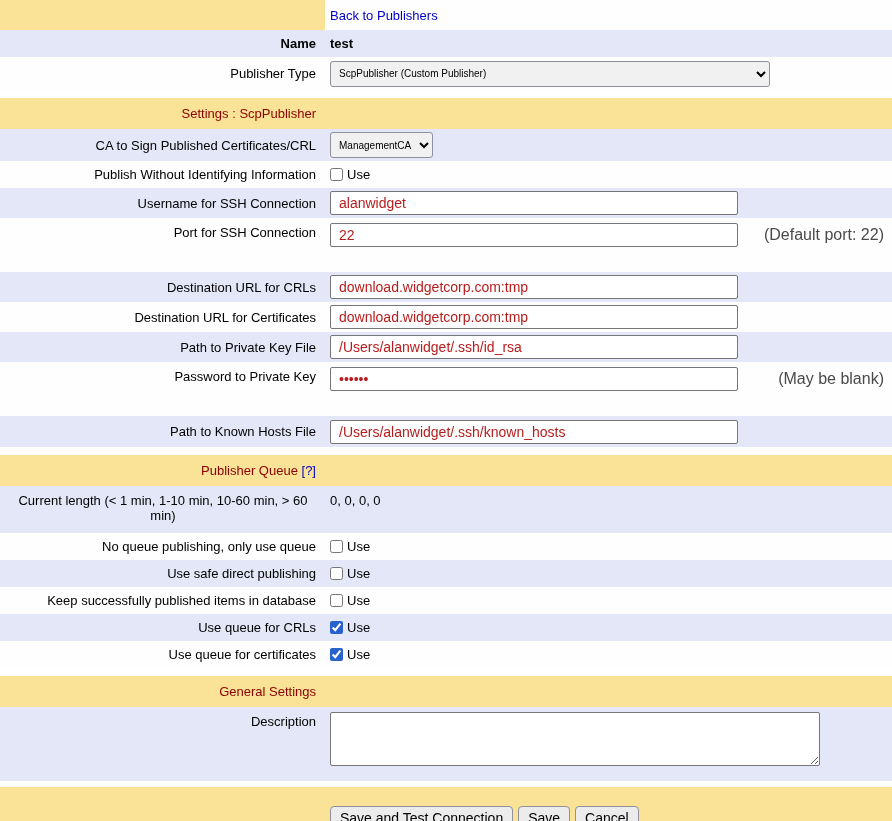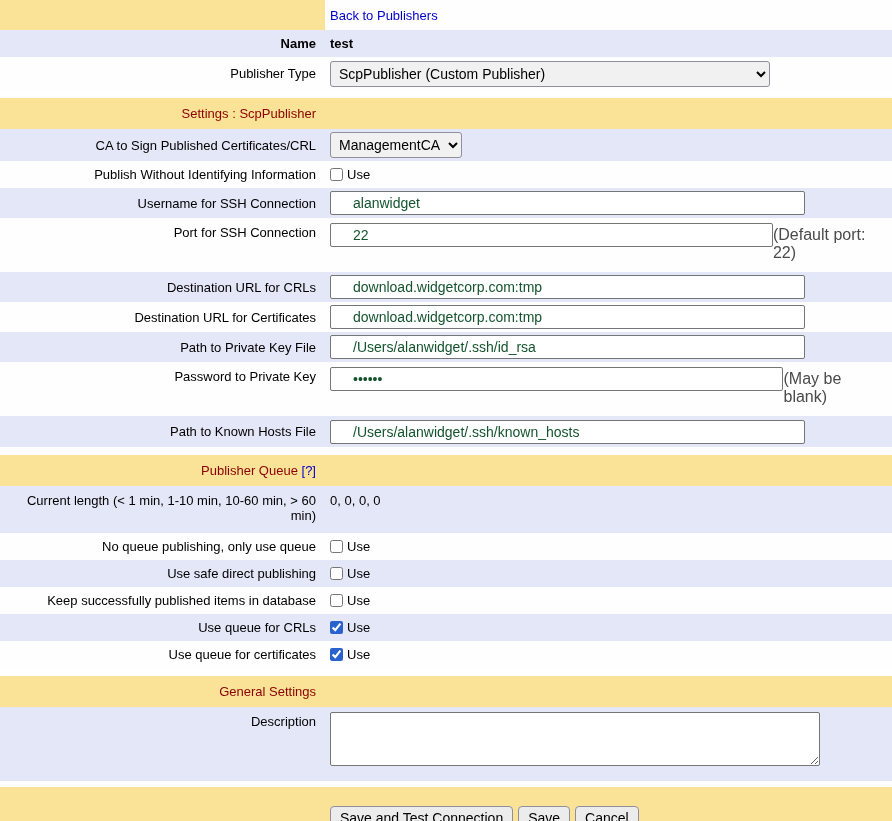--- a/index.html
+++ b/index.html
@@ -1,30 +1,30 @@
 <!DOCTYPE html>
 <html><head>
 <meta charset="utf-8">
 <style>
   html,body{margin:0;padding:0}
   body{width:892px;background:#ffffff;font-family:"Liberation Sans",sans-serif;font-size:13px;color:#000}
   .page{width:892px}
   .r{display:flex;width:892px;align-items:stretch;box-sizing:border-box}
-  .lc{flex:0 0 325px;box-sizing:border-box;display:flex;align-items:center;justify-content:flex-end;text-align:right;padding:3px 9px 3px 10px}
+  .lc{flex:0 0 325px;box-sizing:border-box;display:flex;align-items:center;justify-content:flex-end;text-align:center;padding:3px 9px 3px 10px}
   .rc{flex:1;box-sizing:border-box;display:flex;align-items:center;padding:3px 8px 3px 5px}
   .blue{background:#E4E7F7}
   .white{background:#FEFEFF}
   .band{background:#FAE296}
   .gap{height:8px;background:#fff}
   .gap-sm{height:6px;background:#fff}
   .bold{font-weight:bold}
   .section-title{color:#8B0000;font-weight:normal}
   a{color:#0000CC;text-decoration:none;cursor:pointer}
-  input[type=text],input[type=password]{width:475px;height:24px;box-sizing:border-box;border:1px solid #767676;border-radius:2px;padding:1px 22px;font-family:inherit;font-size:14px;background:#fff;color:#14532d}
-  select{font-family:inherit;font-size:14px;height:26px;border:1px solid #8f8f9d;border-radius:3px;background:#F1F1F1;padding:0 4px;color:#000}
+  input[type=text],input[type=password]{width:408px;height:24px;box-sizing:border-box;border:1px solid #767676;border-radius:2px;padding:1px 8px;font-family:inherit;font-size:14px;background:#fff;color:#b91c1c}
+  select{font-family:inherit;font-size:10px;height:26px;border:1px solid #8f8f9d;border-radius:3px;background:#F1F1F1;padding:0 4px;color:#000}
   select.wide{width:440px}
   .hint{font-size:16px;color:#4a4a4a;margin-top:3px}
   .col{flex-direction:row;align-items:flex-start;justify-content:space-between;padding-top:5px;padding-bottom:7px}
   .topalign{align-items:flex-start;padding-top:7px}
   .cb{display:flex;align-items:center;cursor:pointer}
   input[type=checkbox]{width:13px;height:13px;margin:0 4px 0 0;accent-color:#2962cc}
   textarea{width:490px;height:54px;box-sizing:border-box;border:1px solid #767676;border-radius:2px;font-family:inherit;font-size:13px;padding:3px 5px;background:#fff;resize:both}
   .footer{background:#FAE296;padding:19px 0 6px 0;width:892px;box-sizing:border-box}
   .btns{margin-left:330px;display:flex;gap:5px}
   button{font-family:inherit;font-size:14px;color:#000;background:#ECECEC;border:1px solid #8f8f9d;border-radius:4px;padding:3px 9px;cursor:pointer}

